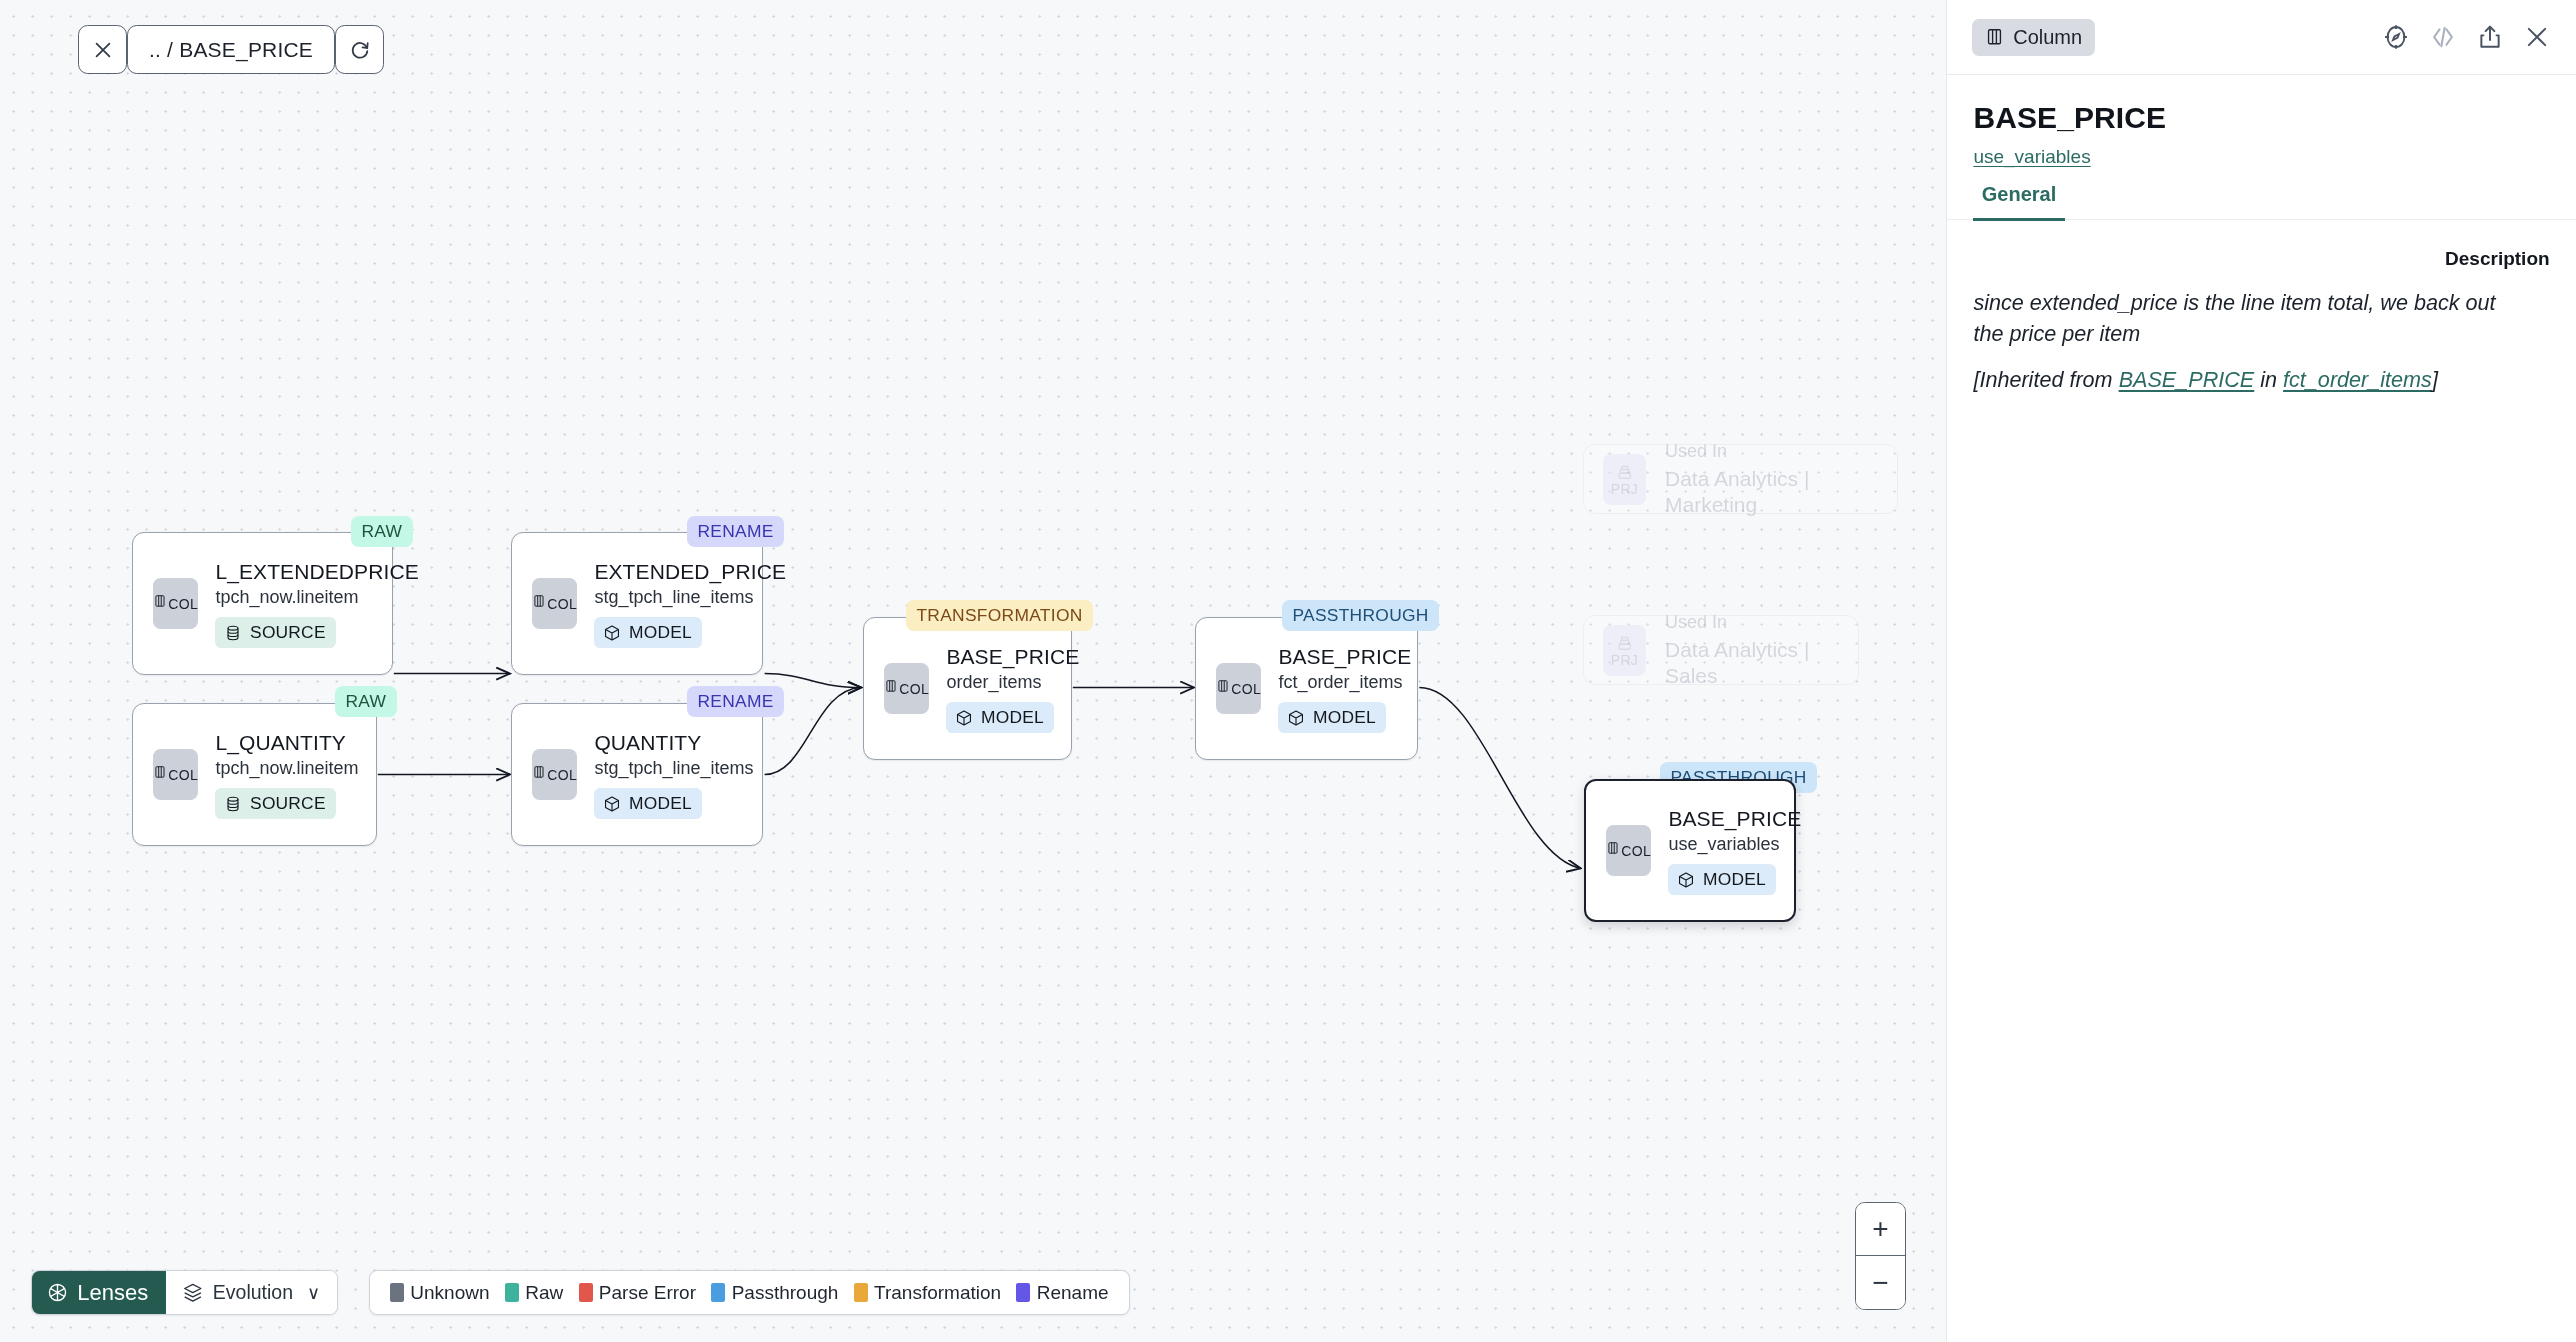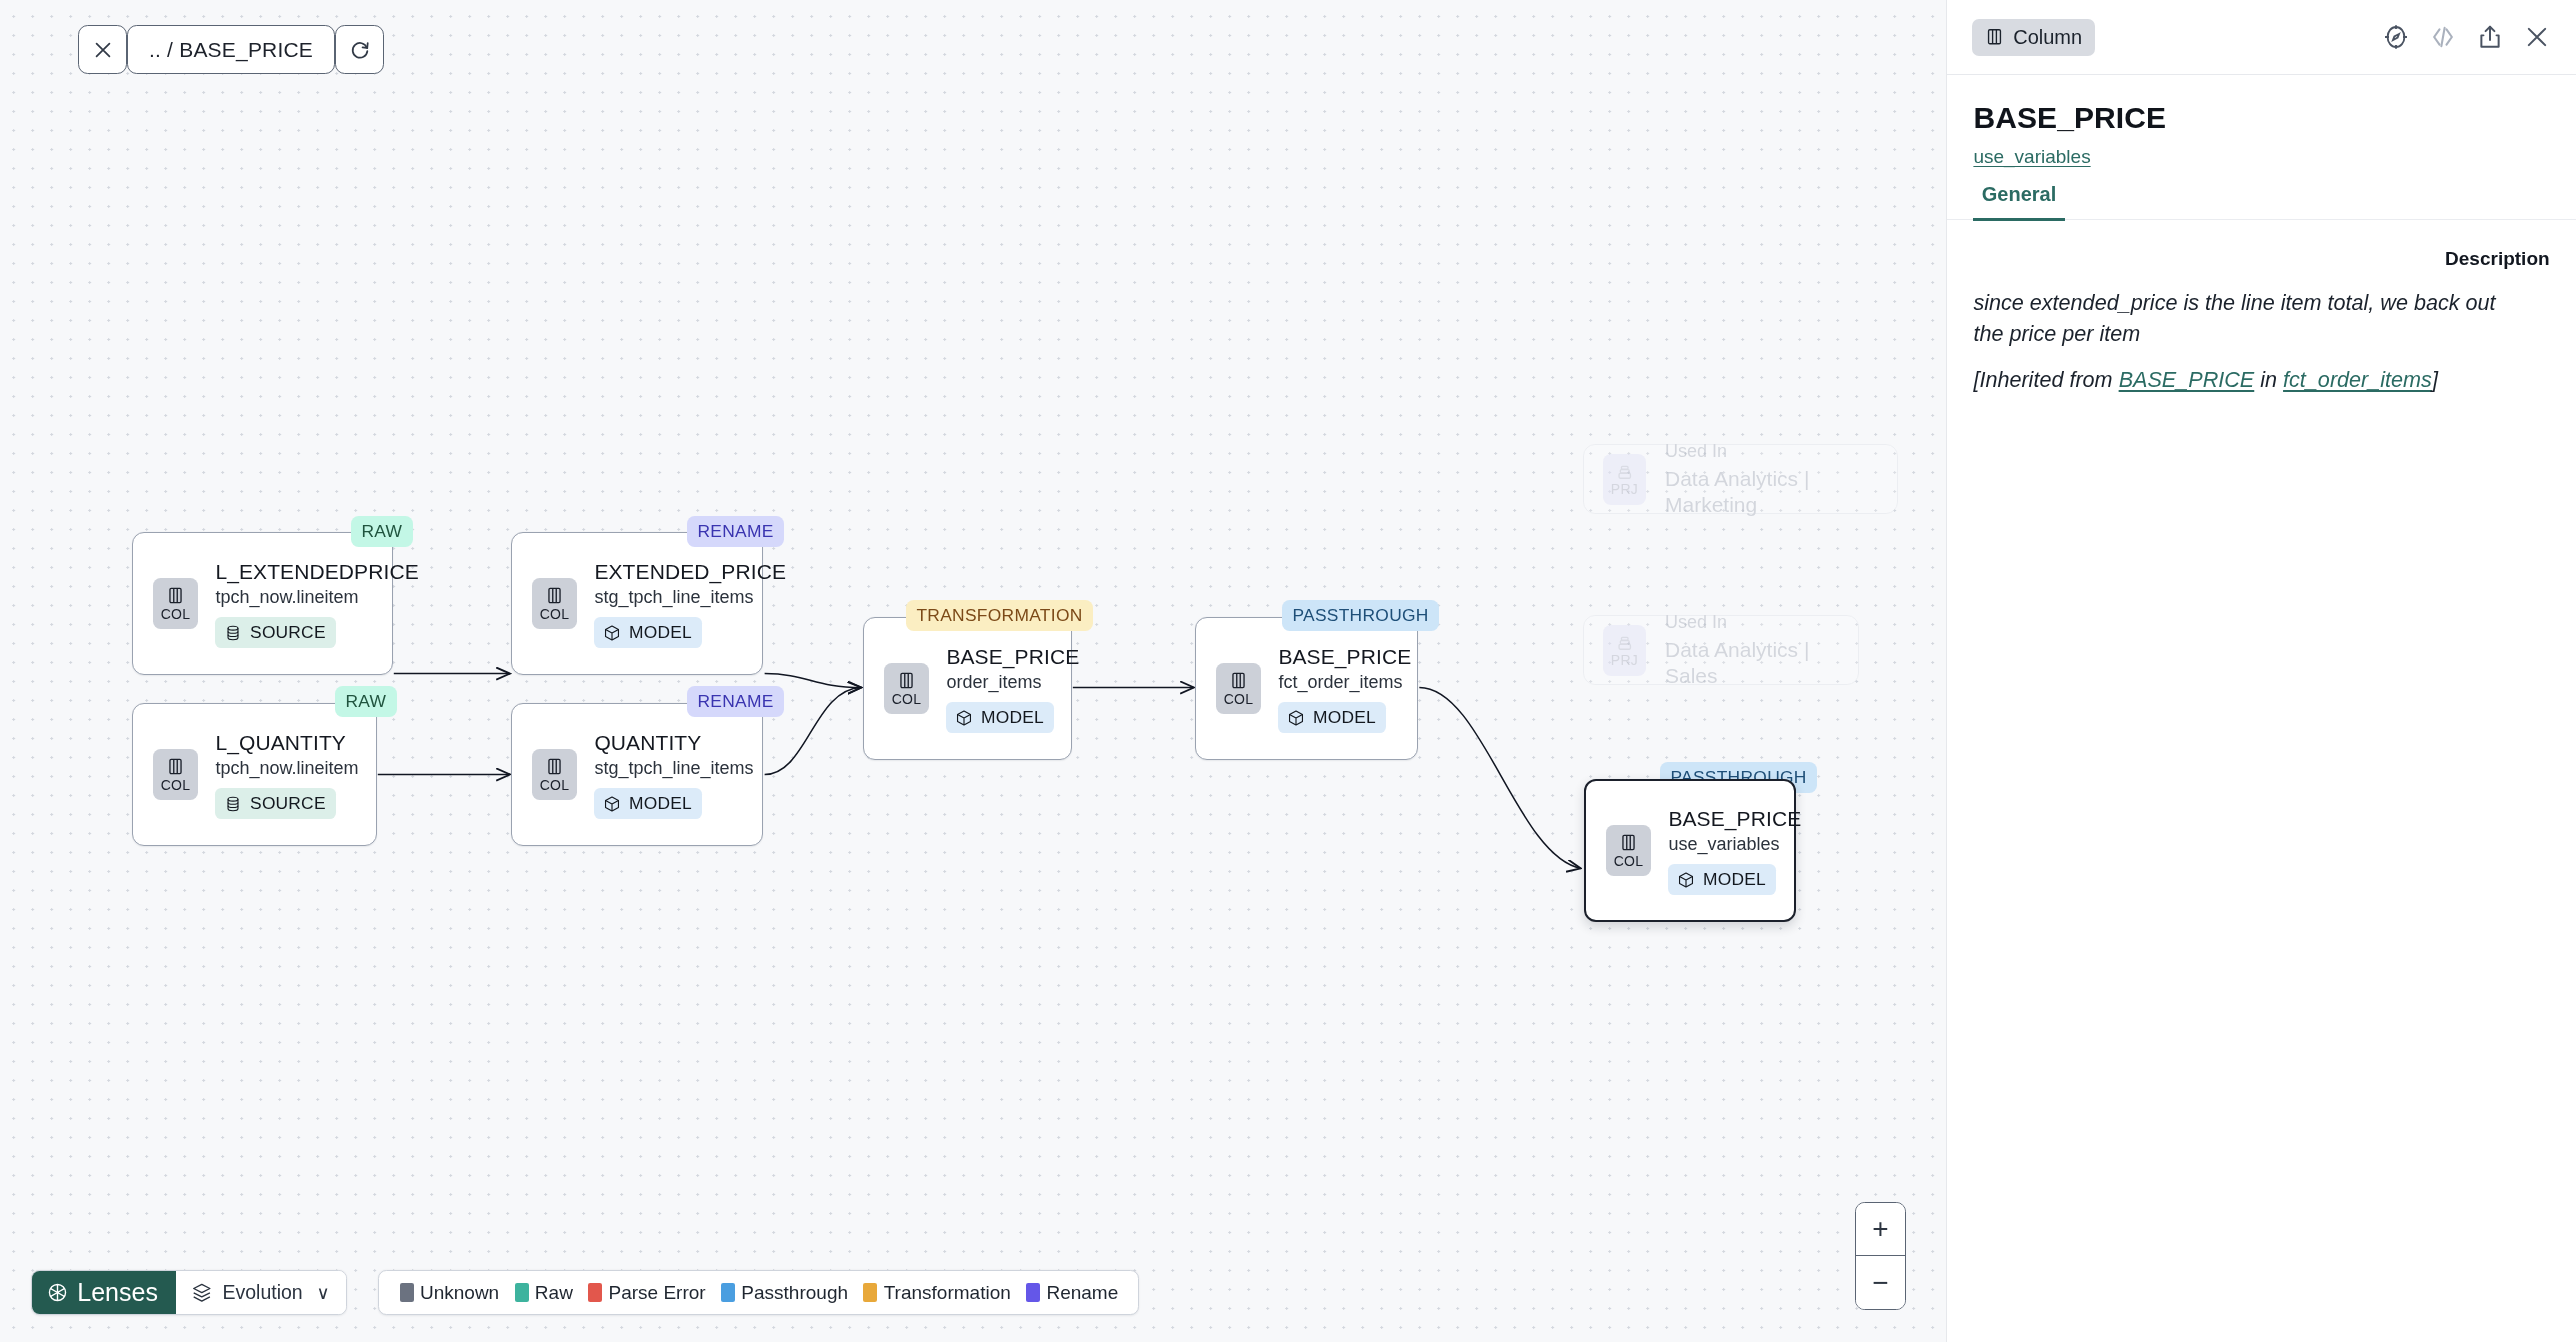--- a/index.html
+++ b/index.html
@@ -48,21 +48,21 @@
   
   .bottom-bar { position: absolute; left: 31px; bottom: 28px; display: flex; align-items: center; gap: 31px; z-index: 40; }
   .lenses-group {
     display: flex; align-items: stretch; height: 45px;
     border-radius: 8.4px; overflow: hidden;
     border: 1px solid #cfd4dc; background: #fff;
     box-shadow: 0 0.7px 2.1px rgba(16,24,40,.08);
   }
   .lenses-btn {
     background: #245a50; color: #fff; display: flex; align-items: center; gap: 9px;
-    padding: 0 18px 0 15.3px; font-size: 25px; cursor: pointer; justify-content: flex-end;
+    padding: 0 18px 0 15.3px; font-size: 22px; cursor: pointer; justify-content: flex-end;
   }
   .evolution-btn {
     background: #fff; color: #2b333f; display: flex; align-items: center; gap: 9.7px;
     padding: 0 16.7px 0 15.3px; font-size: 19.5px; cursor: pointer;
   }
   .legend-box {
     display: flex; align-items: center; gap: 0px; height: 45px;
     border: 1px solid #cfd4dc; border-radius: 8.4px; background: #fff;
     padding: 0 12.5px; box-shadow: 0 0.7px 2.1px rgba(16,24,40,.08); text-align: right;
   }
@@ -73,21 +73,21 @@
   .node {
     position: absolute; background: #fff;
     border: 1.2px solid #9aa2b0; border-radius: 12px;
     box-shadow: 0 0.7px 1.4px rgba(16,24,40,.07);
     display: flex; align-items: center; padding-left: 20px;
     z-index: 10; cursor: pointer;
   }
   .node.selected { border: 2.8px solid #1b202b; box-shadow: 0 4.2px 11px rgba(16,24,40,.16); z-index: 14; }
   .col-chip {
     width: 45px; height: 51px; background: #ccd0d8; border-radius: 7.7px;
-    display: flex; flex-direction: column; align-items: center; justify-content: center;
+    display: flex; flex-direction: row; align-items: center; justify-content: center;
     gap: 1.4px; flex: none;
   }
   .col-chip .glyph { width: 19px; height: 19.5px; }
   .col-chip .lbl { font-size: 14px; color: #1b202b; letter-spacing: 0.3px; line-height: 1; }
   .node-body { display: flex; flex-direction: column; margin-left: 17.4px; gap: 1.4px; }
   .node-title { font-size: 21px; color: #141820; letter-spacing: 0.1px; line-height: 1.2; }
   .node-sub { font-size: 18px; color: #2b323c; line-height: 1.3; }
   .pill {
     margin-top: 7px; align-self: flex-start; display: flex; align-items: center; gap: 7.7px;
     padding: 4.9px 10.4px 4.9px 9px; border-radius: 6.3px; font-size: 17.4px; letter-spacing: 0.2px;

